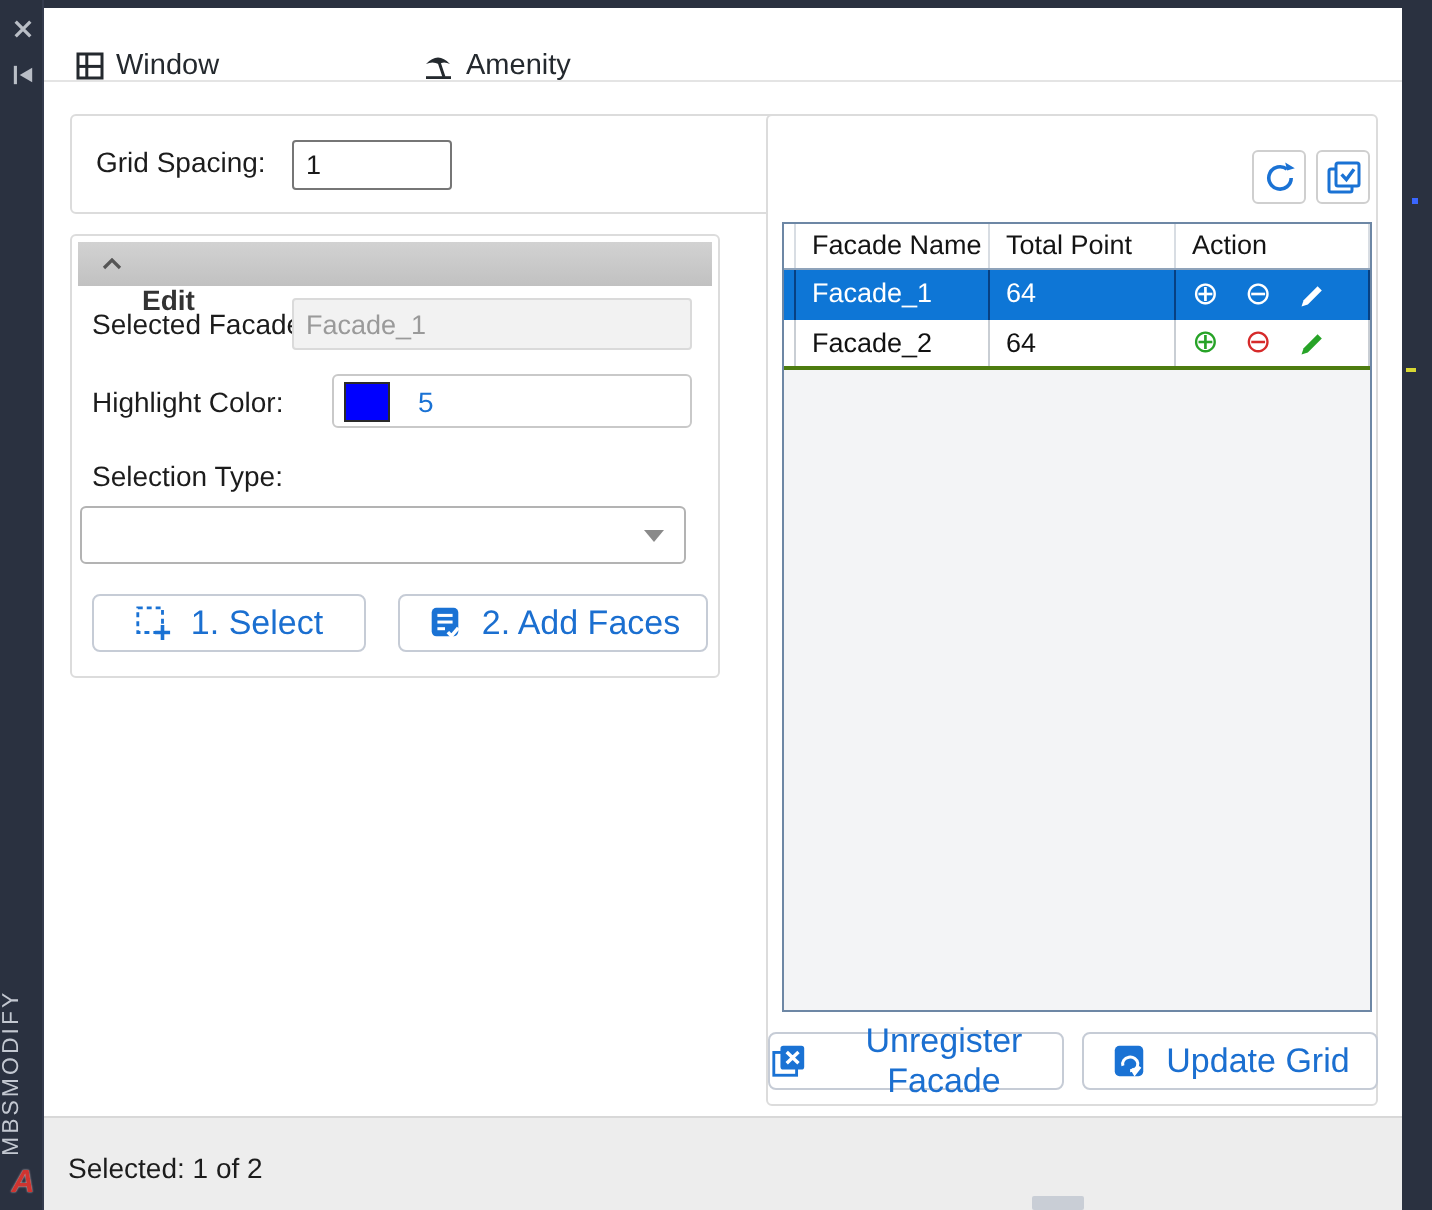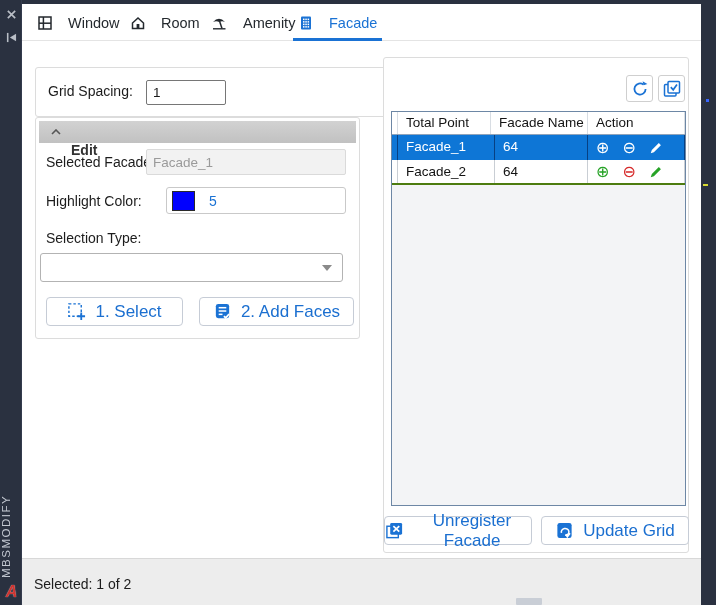--- a/index.html
+++ b/index.html
@@ -13,28 +13,28 @@
   .strip-close { top:7px; }
   .strip-pin { top:30px; }
   .vtitle { position:absolute; left:0; top:470px; width:22px; height:112px; writing-mode:vertical-rl; transform:rotate(180deg); color:#c3c8d1; font-size:11.5px; letter-spacing:1.5px; text-align:left; padding-top:4px; }
   .acad-logo { position:absolute; left:2px; top:582px; width:19px; height:19px; color:#cf3430; font-weight:bold; font-style:italic; font-size:16px; text-align:center; line-height:19px; text-shadow:0 0 1px #f0d9d9; }
 
   
   .main { position:absolute; left:22px; top:4px; width:679px; height:589px; background:#ffffff; }
 
   
   .tabbar { position:absolute; left:0; top:0; width:679px; height:37px; border-bottom:1px solid #e4e4e4; background:#fff; }
-  .tab { position:absolute; top:0; height:37px; display:inline-flex; align-items:center; gap:15px; padding:0 5px; font-size:14.5px; color:#24292e; cursor:pointer; }
+  .tab { position:absolute; top:0; height:37px; display:inline-flex; align-items:flex-end; gap:5px; padding:0 5px; font-size:14.5px; color:#24292e; cursor:pointer; }
   .tab .tico { display:flex; }
   .tab.active { color:#1a72d4; }
   .tab.active::after { content:""; position:absolute; left:0; right:0; bottom:0; height:3px; background:#1a72d4; }
 
   
   .group { position:absolute; border:1px solid #dcdcdc; border-radius:3px; background:#fff; }
-  .g1 { left:13px; top:63px; width:356px; height:50px; }
+  .g1 { left:13px; top:53px; width:356px; height:50px; }
   .g2 { left:13px; top:113px; width:325px; height:222px; }
   .g3 { left:361px; top:53px; width:306px; height:496px; }
 
   .lbl { position:absolute; font-size:14px; color:#1c1c1c; white-space:nowrap; }
 
   .txt { position:absolute; border:1px solid #767676; border-radius:2px; font-size:13.5px; color:#1a1a1a; padding:0 6px; font-family:"Liberation Sans",sans-serif; background:#fff; }
   .txt.disabled { background:#f2f2f2; border-color:#dadada; color:#9a9a9a; }
 
   .edit-hdr { position:absolute; left:3px; top:3px; width:317px; height:22px; background:linear-gradient(#d2d2d2,#c1c1c1); display:flex; align-items:center; gap:10px; padding-left:12px; cursor:pointer; }
   .edit-hdr span { font-size:14px; font-weight:bold; color:#333;margin-top:36px; }
@@ -106,61 +106,30 @@
       <div class="tab" style="left:10px">
         <span class="tico">
           <svg width="16" height="16" viewBox="0 0 16 16" fill="none" stroke="#24292e" stroke-width="1.5">
               <rect x="2" y="2" width="12" height="12"></rect>
               <line x1="6.4" y1="2" x2="6.4" y2="14"></line>
               <line x1="2" y1="8.2" x2="14" y2="8.2"></line>
             </svg>
         </span>
         <span>Window</span>
       </div>
-      <div class="tab" style="left:103px">
-        <span class="tico">
-          <svg width="16" height="16" viewBox="0 0 16 16">
-              <path d="M2.5 8 L8 3 L13.5 8 V13.5 H2.5 Z" fill="none" stroke="#24292e" stroke-width="1.5"></path>
-              <rect x="6.6" y="9" width="2.8" height="4.5" fill="#24292e"></rect>
-            </svg>
-        </span>
-        <span>Room</span>
-      </div>
       <div class="tab" style="left:183px">
         <span class="tico">
           <svg width="18" height="16" viewBox="0 0 18 16">
               <path d="M3 7 Q9 0.5 15 7 Q12 5.5 9.3 7 Q6.3 5.5 3 7 Z" fill="#24292e"></path>
               <line x1="9" y1="4.5" x2="12" y2="13.5" stroke="#24292e" stroke-width="1.5"></line>
               <line x1="3" y1="13.8" x2="15.5" y2="13.8" stroke="#24292e" stroke-width="1.4"></line>
             </svg>
         </span>
         <span>Amenity</span>
       </div>
-      <div class="tab active" style="left:271px">
-        <span class="tico">
-          <svg width="16" height="16" viewBox="0 0 16 16">
-              <rect x="3" y="1.5" width="10" height="13" rx="1" fill="#1a72d4"></rect>
-              <g fill="#fff">
-                <rect x="5" y="3.6" width="1.5" height="1.5"></rect>
-                <rect x="7.3" y="3.6" width="1.5" height="1.5"></rect>
-                <rect x="9.6" y="3.6" width="1.5" height="1.5"></rect>
-                <rect x="5" y="6.1" width="1.5" height="1.5"></rect>
-                <rect x="7.3" y="6.1" width="1.5" height="1.5"></rect>
-                <rect x="9.6" y="6.1" width="1.5" height="1.5"></rect>
-                <rect x="5" y="8.6" width="1.5" height="1.5"></rect>
-                <rect x="7.3" y="8.6" width="1.5" height="1.5"></rect>
-                <rect x="9.6" y="8.6" width="1.5" height="1.5"></rect>
-                <rect x="5" y="11.1" width="1.5" height="1.5"></rect>
-                <rect x="7.3" y="11.1" width="1.5" height="1.5"></rect>
-                <rect x="9.6" y="11.1" width="1.5" height="1.5"></rect>
-              </g>
-            </svg>
-        </span>
-        <span>Facade</span>
-      </div>
     </div>
 
     <div class="group g1">
       <span class="lbl" style="left:12px; top:15px">Grid Spacing:</span>
       <input class="txt" style="left: 110px; top: 12px; width: 80px; height: 25px;" value="1">
     </div>
 
     <div class="group g2">
       <div class="edit-hdr">
         <svg width="10" height="6" viewBox="0 0 10 6">
@@ -213,22 +182,22 @@
         <svg width="18" height="18" viewBox="0 0 18 18" fill="none">
             <rect x="1.5" y="4.5" width="11.5" height="11.5" rx="1" stroke="#1a72d4" stroke-width="1.5"></rect>
             <rect x="5" y="1.5" width="11.5" height="11.5" rx="1" fill="#fff" stroke="#1a72d4" stroke-width="1.5"></rect>
             <path d="M7.8 7.2 L10.2 9.8 L14 4.6" stroke="#1a72d4" stroke-width="1.7"></path>
           </svg>
       </div>
 
       <div class="table">
         <div class="thead">
           <div class="th c0"></div>
+          <div class="th c1">Facade Name</div>
           <div class="th c2">Total Point</div>
-          <div class="th c1">Facade Name</div>
           <div class="th c3">Action</div>
         </div>
         <div class="trow sel">
           <div class="td c0"></div>
           <div class="td c1">Facade_1</div>
           <div class="td c2">64</div>
           <div class="td c3 action-td">
             <span class="act">⊕</span>
             <span class="act">⊖</span>
             <span class="act">

